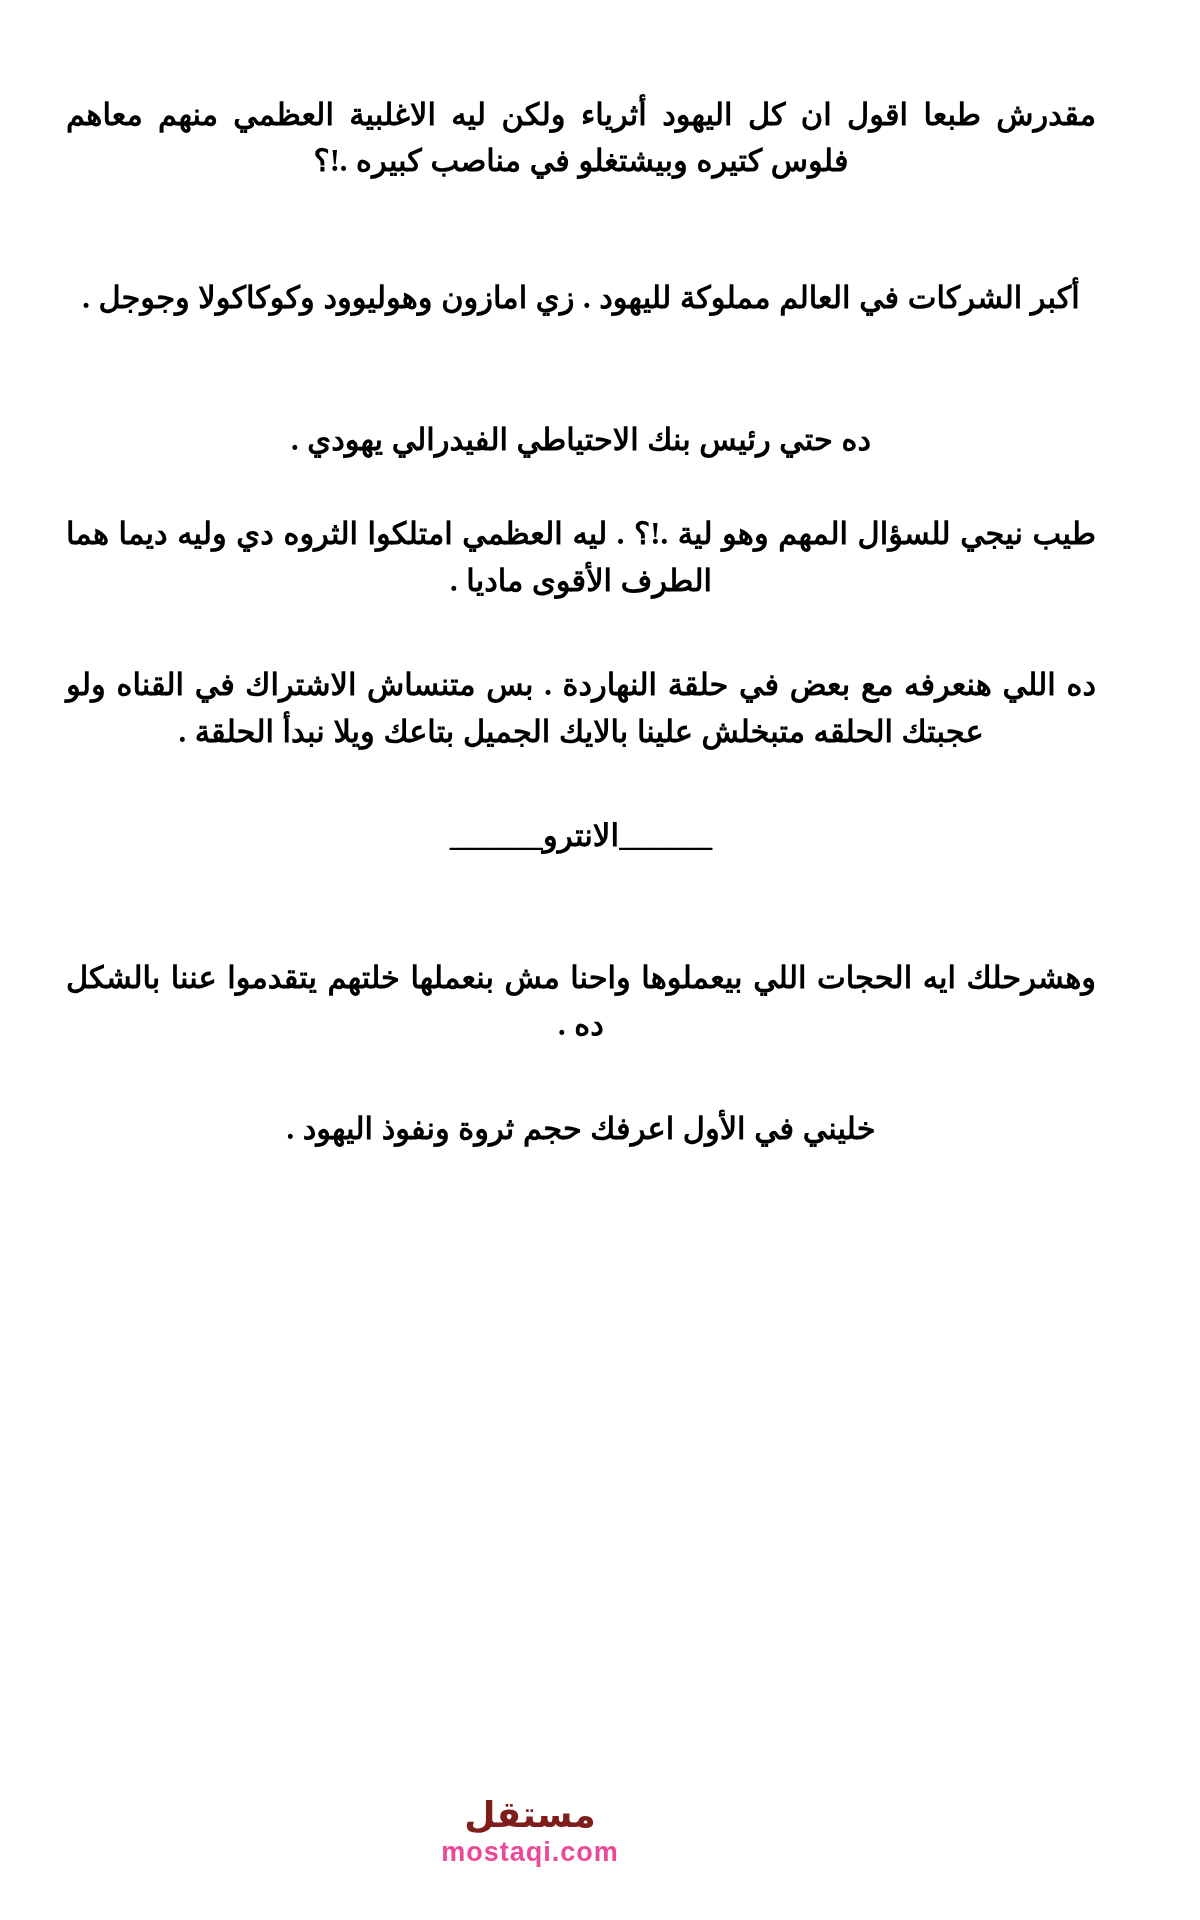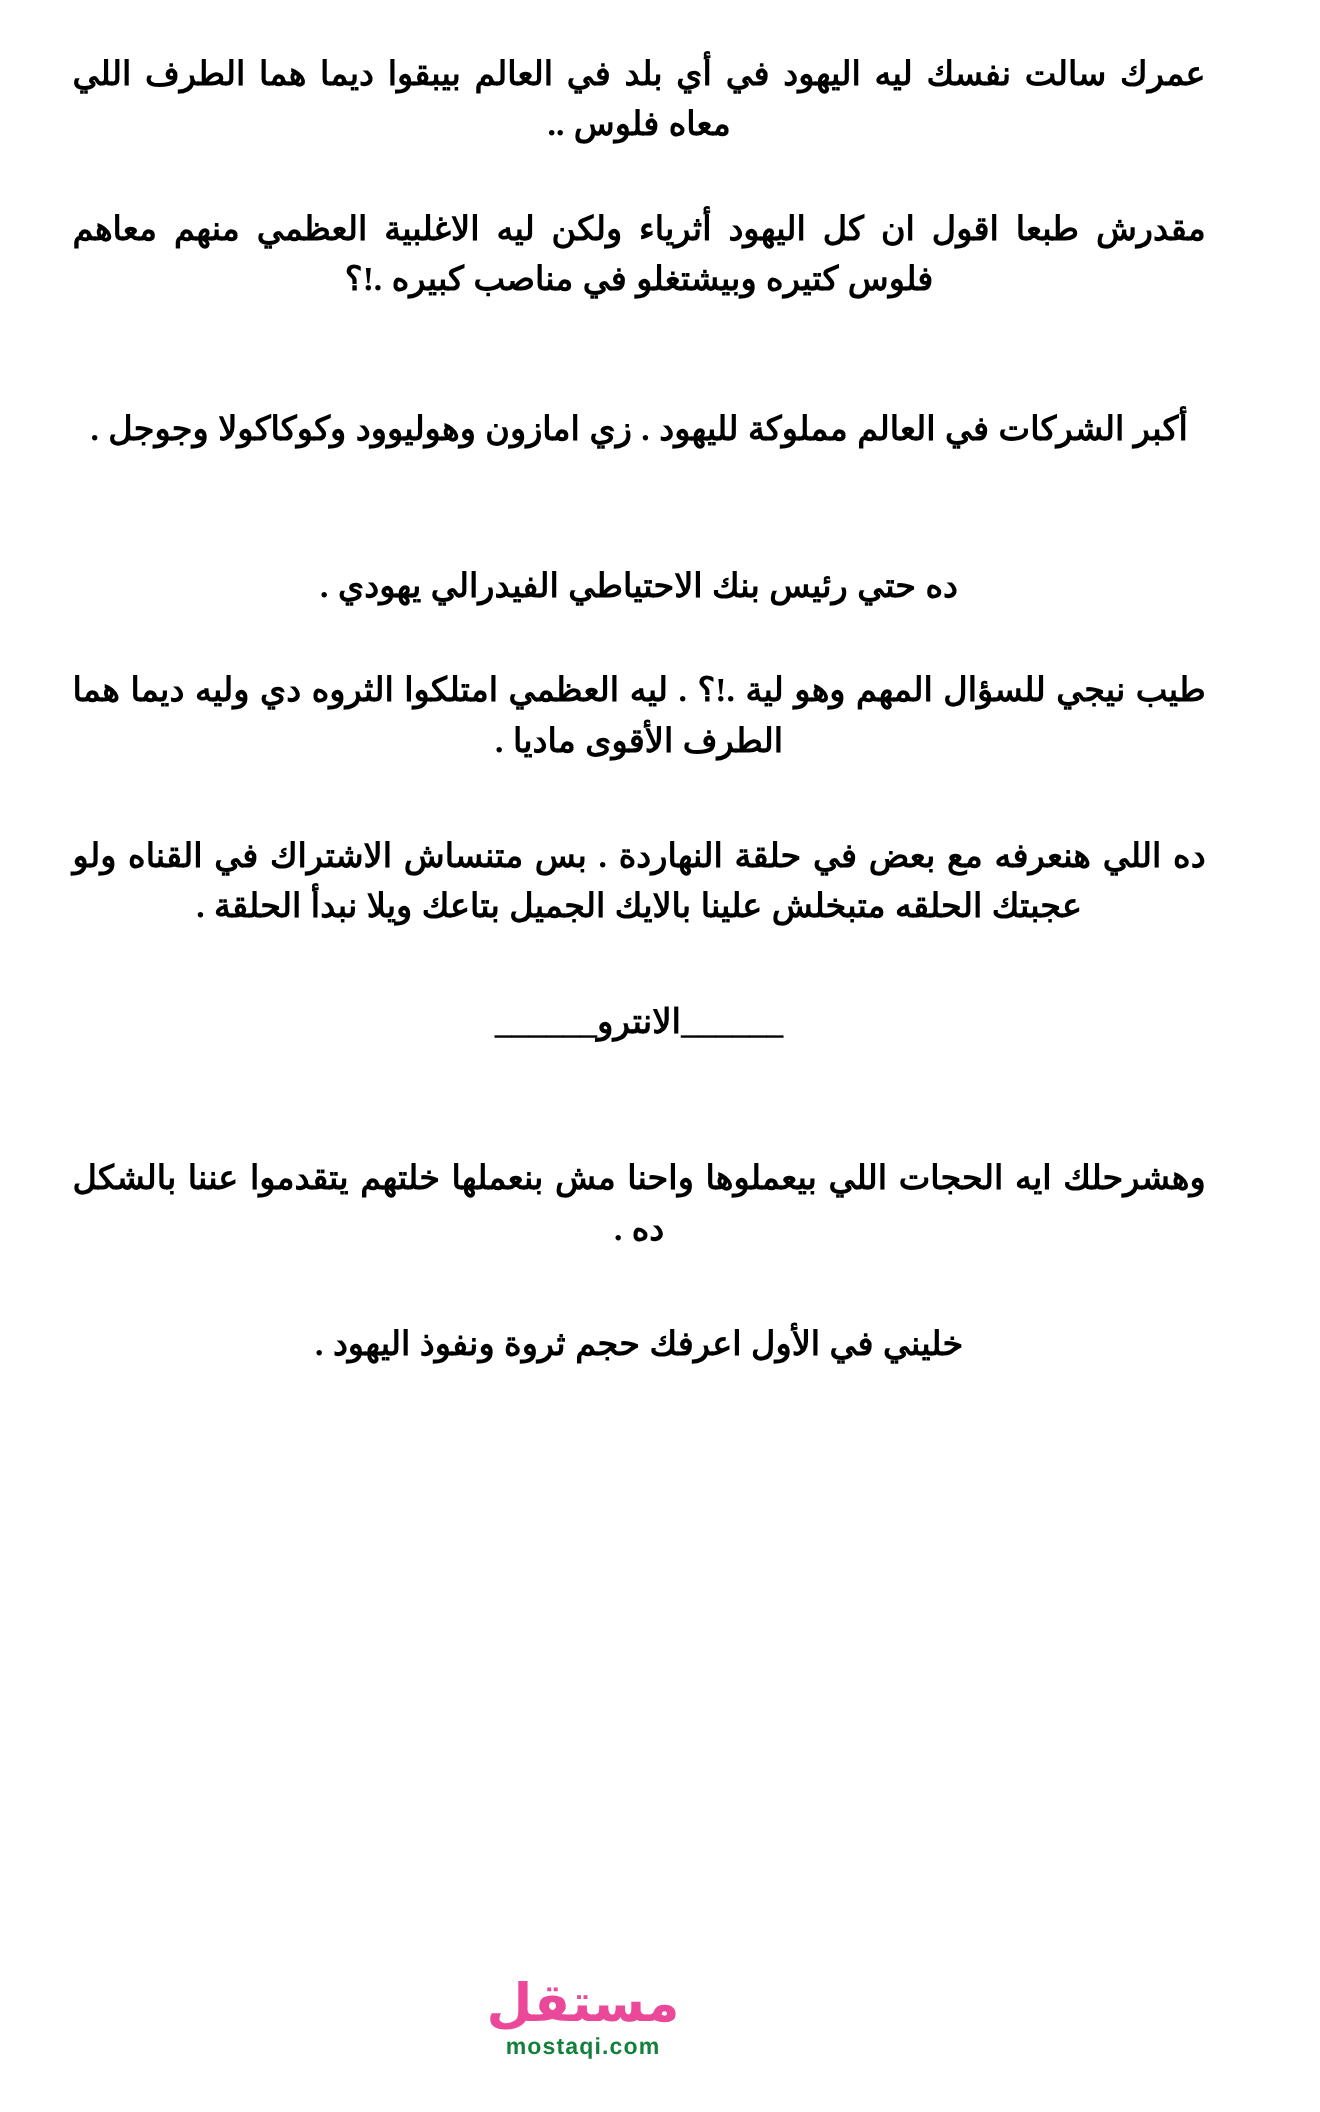--- a/index.html
+++ b/index.html
@@ -70,50 +70,49 @@
     z-index: 1;
     pointer-events: none;
     direction: rtl;
     text-align: center;
     color: #d9dde2;
     user-select: none;
   }
   .watermark .wm-ar {
     display: block;
     font-family: "DejaVu Sans", "Liberation Sans", sans-serif;
-    font-size: 48px;
+    font-size: 36px;
     font-weight: 700;
     line-height: 1.05;
-    color: #ec4899;
+    color: #7f1d1d;
   }
   .watermark .wm-url {
     display: block;
     font-family: "Liberation Sans", "DejaVu Sans", sans-serif;
-    font-size: 21px;
+    font-size: 27px;
     font-weight: 700;
     letter-spacing: 1px;
     line-height: 1.2;
     direction: ltr;
-    color: #15803d;
+    color: #ec4899;
     margin-top: 2px;
   }
 </style>
 </head>
 <body>
 
 <div class="page">
 
   <div class="watermark">
     <span class="wm-ar">مستقل</span>
     <span class="wm-url">mostaqi.com</span>
   </div>
 
   <div class="doc-body">
 
-    <p class="para">عمرك سالت نفسك ليه اليهود في أي بلد في العالم بيبقوا ديما هما الطرف اللي معاه فلوس ..</p>
     <div class="gap-lg"></div>
 
     <p class="para">مقدرش طبعا اقول ان كل اليهود أثرياء ولكن ليه الاغلبية العظمي منهم معاهم فلوس كتيره وبيشتغلو في مناصب كبيره .!؟</p>
     <div class="gap-lg"></div>
 
     <div class="gap-md"></div>
 
     <p class="para">أكبر الشركات في العالم مملوكة لليهود . زي امازون وهوليوود وكوكاكولا وجوجل .</p>
     <div class="gap-lg"></div>
 

